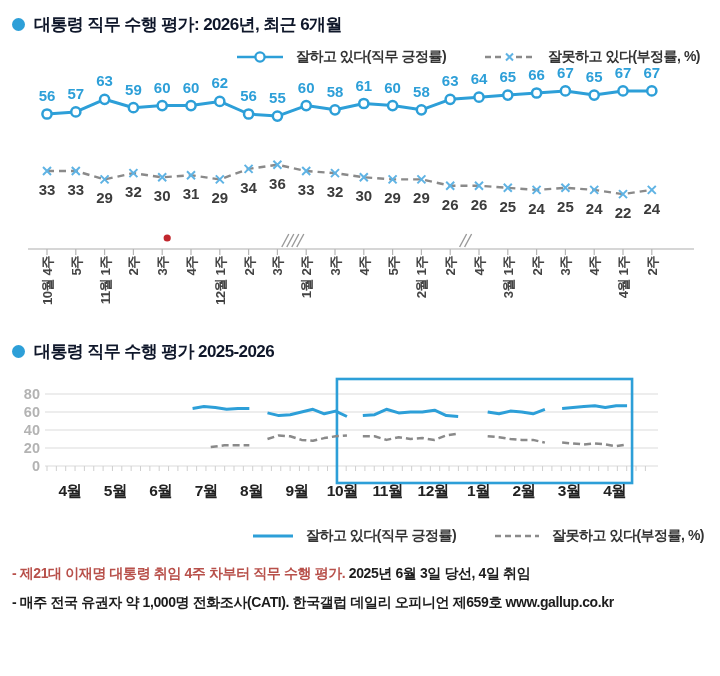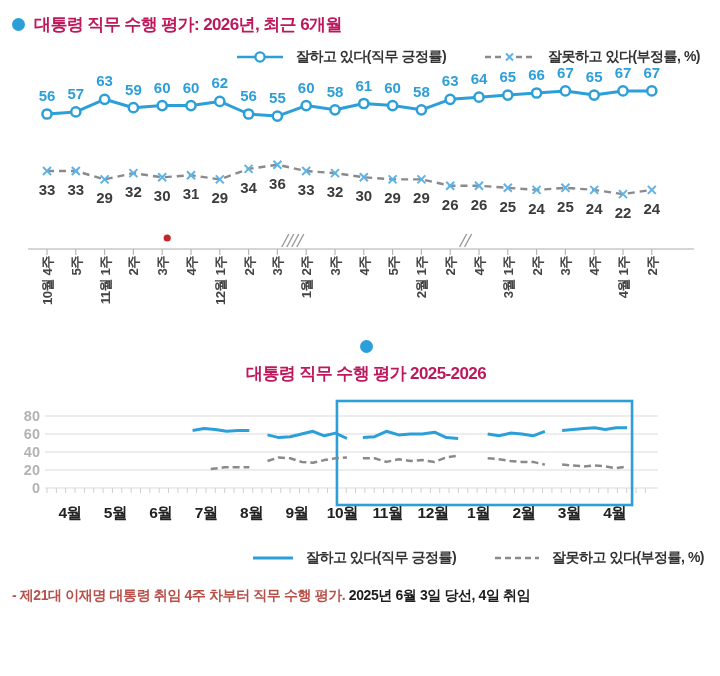--- a/index.html
+++ b/index.html
@@ -1,19 +1,19 @@
 <!DOCTYPE html>
 <html><head>
 <meta charset="utf-8">
 <style>
   html,body{margin:0;padding:0;background:#fff;}
   body{width:720px;height:676px;overflow:hidden;font-family:"Liberation Sans","DejaVu Sans",sans-serif;}
   .title-row{display:flex;align-items:center;gap:9px;padding:13px 0 0 12px;}
   .bullet{width:13px;height:13px;border-radius:50%;background:#2d9fd8;flex:0 0 auto;}
-  .title-text{font-size:17px;font-weight:bold;color:#be185d;letter-spacing:-0.6px;}
+  .title-text{font-size:17px;font-weight:bold;color:#0f172a;letter-spacing:-0.6px;}
   .legend-row{display:flex;justify-content:flex-end;align-items:center;gap:12px;
               padding:12px 20px 0 0;font-size:14px;font-weight:600;color:#333;letter-spacing:-0.5px;}
   .legend-row .sw{display:flex;align-items:center;}
   .legend-gap{width:14px;}
   svg.chart{display:block;}
   .footnotes{padding:14px 10px 0 12px;font-size:14px;font-weight:700;color:#1c1c1c;
              line-height:29px;letter-spacing:-0.4px;}
   .fn-red{color:#b8504a;}
 </style>
 </head>
@@ -181,21 +181,21 @@
     <circle cx="565.4" cy="24.9" r="4.6" fill="#fff" stroke="#2d9fd8" stroke-width="2.5"></circle>
     <text x="565.4" y="11.899999999999999" text-anchor="middle" font-size="15" font-weight="bold" fill="#2d9fd8">67</text>
     <circle cx="594.2" cy="29.099999999999998" r="4.6" fill="#fff" stroke="#2d9fd8" stroke-width="2.5"></circle>
     <text x="594.2" y="16.099999999999998" text-anchor="middle" font-size="15" font-weight="bold" fill="#2d9fd8">65</text>
     <circle cx="623" cy="24.9" r="4.6" fill="#fff" stroke="#2d9fd8" stroke-width="2.5"></circle>
     <text x="623" y="11.899999999999999" text-anchor="middle" font-size="15" font-weight="bold" fill="#2d9fd8">67</text>
     <circle cx="651.8000000000001" cy="24.9" r="4.6" fill="#fff" stroke="#2d9fd8" stroke-width="2.5"></circle>
     <text x="651.8000000000001" y="11.899999999999999" text-anchor="middle" font-size="15" font-weight="bold" fill="#2d9fd8">67</text>
   </svg>
 
-<div class="title-row" style="padding-top:6px;flex-direction:column;">
+<div class="title-row" style="padding-top:6px;">
   <span class="bullet"></span>
   <span class="title-text">대통령 직무 수행 평가 2025-2026</span>
 </div>
 
 <svg class="chart" width="720" height="150" viewBox="0 0 720 150" style="margin-top:8px;">
     <line x1="45" y1="95" x2="658" y2="95" stroke="#dcdcdc" stroke-width="1.2"></line>
     <text x="40" y="100" text-anchor="end" font-size="14.5" font-weight="600" fill="#b3b3b3">0</text>
     <line x1="45" y1="77" x2="658" y2="77" stroke="#dcdcdc" stroke-width="1.2"></line>
     <text x="40" y="82" text-anchor="end" font-size="14.5" font-weight="600" fill="#b3b3b3">20</text>
     <line x1="45" y1="59" x2="658" y2="59" stroke="#dcdcdc" stroke-width="1.2"></line>
@@ -306,13 +306,14 @@
   <span class="sw">
     <svg width="46" height="14">
         <line x1="1" y1="7" x2="45" y2="7" stroke="#8a8a8a" stroke-width="2.5" stroke-dasharray="6 4"></line>
       </svg>
   </span>
   <span>잘못하고 있다(부정률, %)</span>
 </div>
 
 <div class="footnotes">
   <div><span class="fn-red">- 제21대 이재명 대통령 취임 4주 차부터 직무 수행 평가.</span><span> 2025년 6월 3일 당선, 4일 취임</span></div>
+  <div>- 매주 전국 유권자 약 1,000명 전화조사(CATI). 한국갤럽 데일리 오피니언 제659호 www.gallup.co.kr</div>
 </div>
 
 </body></html>

